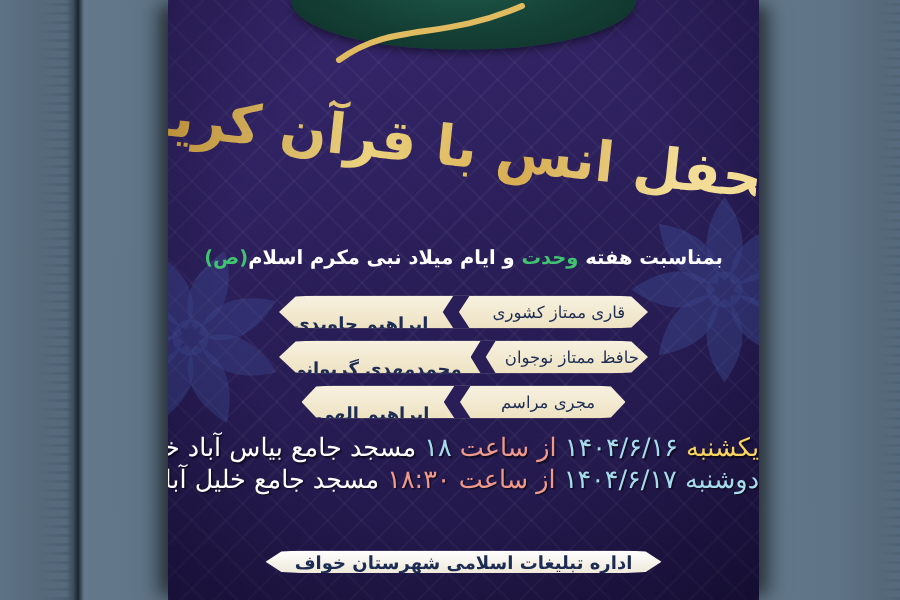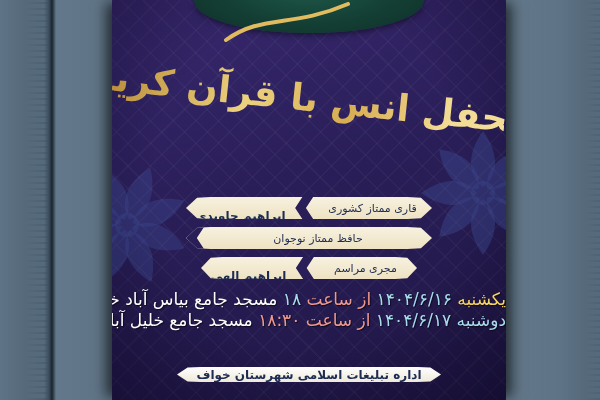--- a/index.html
+++ b/index.html
@@ -113,30 +113,32 @@
     </g>
   </svg>
 
   <div class="dome"></div>
   <svg class="swash" width="130" height="40" viewBox="0 0 130 40">
     <path d="M4,38 C40,12 70,26 126,2" stroke="#e0bb60" stroke-width="4" fill="none" stroke-linecap="round"></path>
   </svg>
 
   <div class="title">محفل انس با قرآن کریم</div>
 
+  <div class="subtitle"><span>بمناسبت هفته </span><span class="grn">وحدت</span><span> و ایام میلاد نبی مکرم اسلام</span><span class="grn">(ص)</span></div>
 
   <div class="ribbons">
     <div class="ribbon">
       <span class="role">قاری ممتاز کشوری</span>
       <span class="chev"></span>
       <span class="name">ابراهیم جاویدی</span>
     </div>
     <div class="ribbon">
       <span class="role">حافظ ممتاز نوجوان</span>
       <span class="chev"></span>
+      <span class="name">محمدمهدی گریوانی</span>
     </div>
     <div class="ribbon narrow">
       <span class="role">مجری مراسم</span>
       <span class="chev"></span>
       <span class="name">ابراهیم الهی</span>
     </div>
   </div>
 
   <div class="schedule">
     <div class="sched-line">

